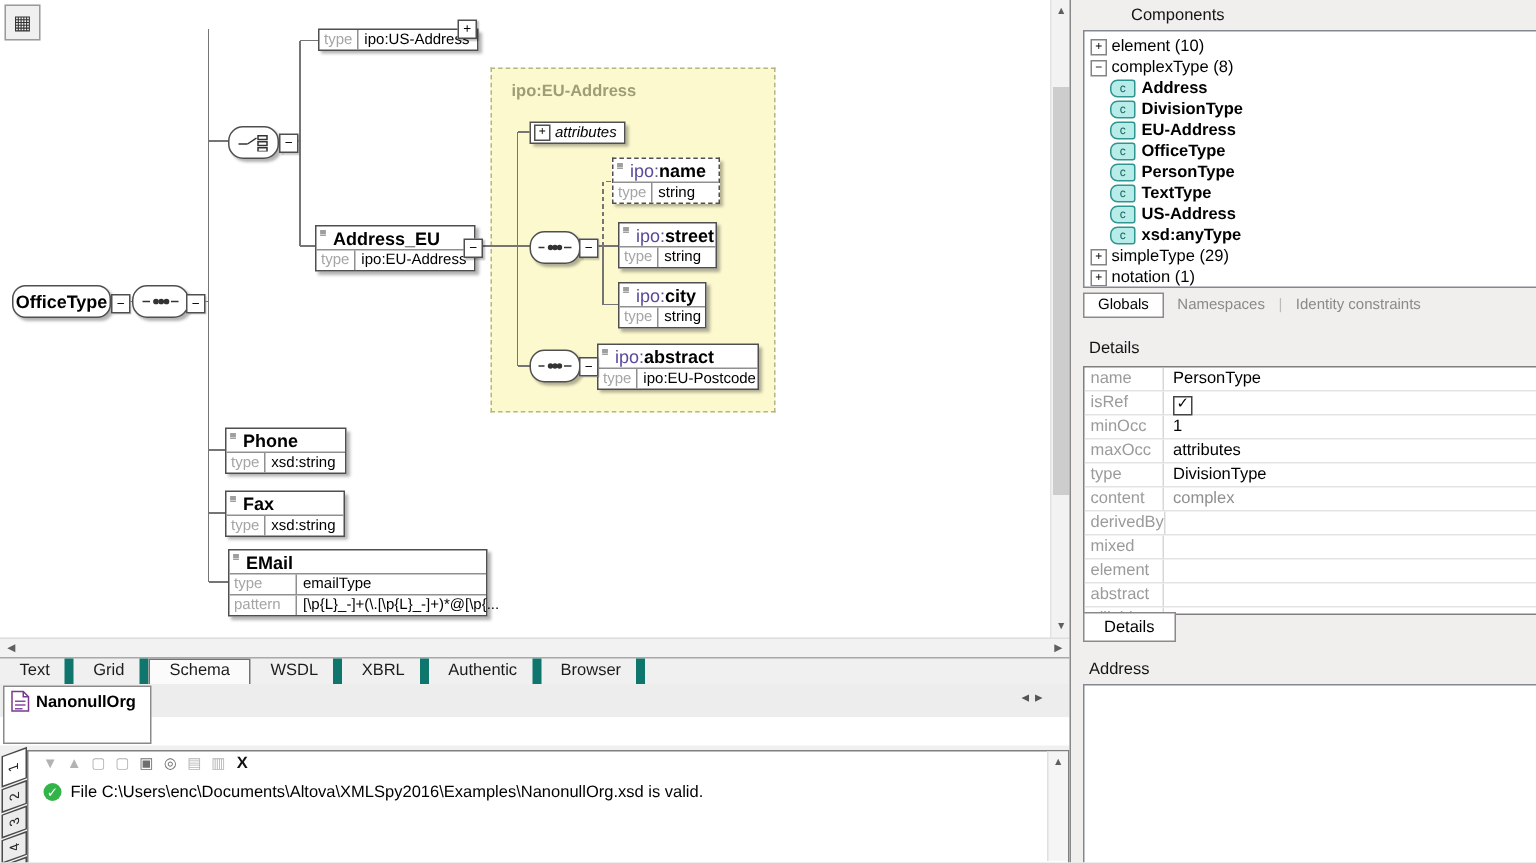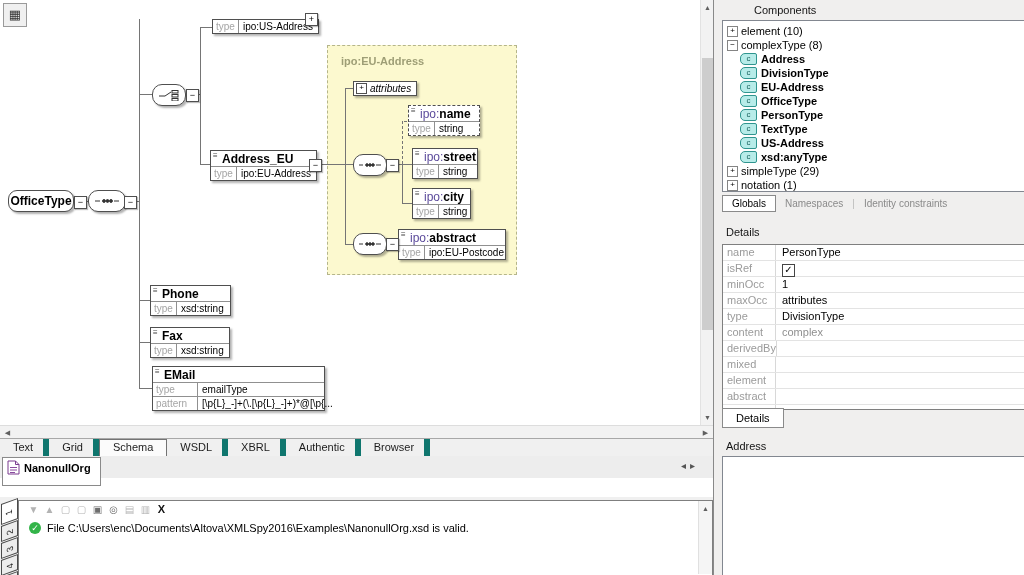--- a/index.html
+++ b/index.html
@@ -45,21 +45,21 @@
   .hscroll{position:absolute;left:0;top:425px;width:713px;height:13px;background:#f2f2f2;border-top:1px solid #dddddd;}
   .hbtn{position:absolute;width:15px;height:13px;color:#5f5f5f;font-size:7px;text-align:center;line-height:13px;}
 
   
   .vtabs{position:absolute;left:0;top:438px;width:713px;height:18px;background:#f0f0f0;
          border-top:1px solid #a8a8a8;display:flex;align-items:stretch;font-size:11px;}
   .vtab{padding:2px 10px 0 13px;border-right:6px solid #0f766e;color:#1c1c1c;}
   .vtab.active{background:#fbfbfb;border:1px solid #737373;font-weight:normal;padding:1px 13px 0 13px;margin-top:0px;}
   .dtabs{position:absolute;left:0;top:456px;width:713px;height:22px;background:#ededed;}
   .doctab{position:absolute;left:2px;top:1px;height:19px;background:#fff;border:1px solid #8a8a8a;
-          display:flex;align-items:center;gap:4px;padding:0 9px 8px 4px;font-weight:bold;font-size:11px;}
+          display:flex;align-items:center;gap:4px;padding:0 9px 18px 4px;font-weight:bold;font-size:11px;}
   .docnav{position:absolute;right:14px;top:4px;color:#555;font-size:10px;letter-spacing:4px;}
 
   
   .msghead{position:absolute;left:0;top:478px;width:713px;height:19px;background:#f0f0f0;
            border-top:1px solid #b0b0b0;line-height:19px;padding-left:8px;box-sizing:border-box;}
   .msgclose{position:absolute;right:10px;top:0;font-size:13px;font-weight:bold;color:#111;line-height:19px;}
   .msgbody{position:absolute;left:0;top:497px;width:713px;height:78px;background:#f0f0f0;}
   .msgbox{position:absolute;left:18px;top:3px;width:693px;height:75px;background:#fff;border:1px solid #7f7f7f;}
   .mtools{position:absolute;left:8px;top:2px;display:flex;gap:3px;align-items:center;}
   .mico{font-size:10px;color:#b3b3b3;width:13px;text-align:center;}

